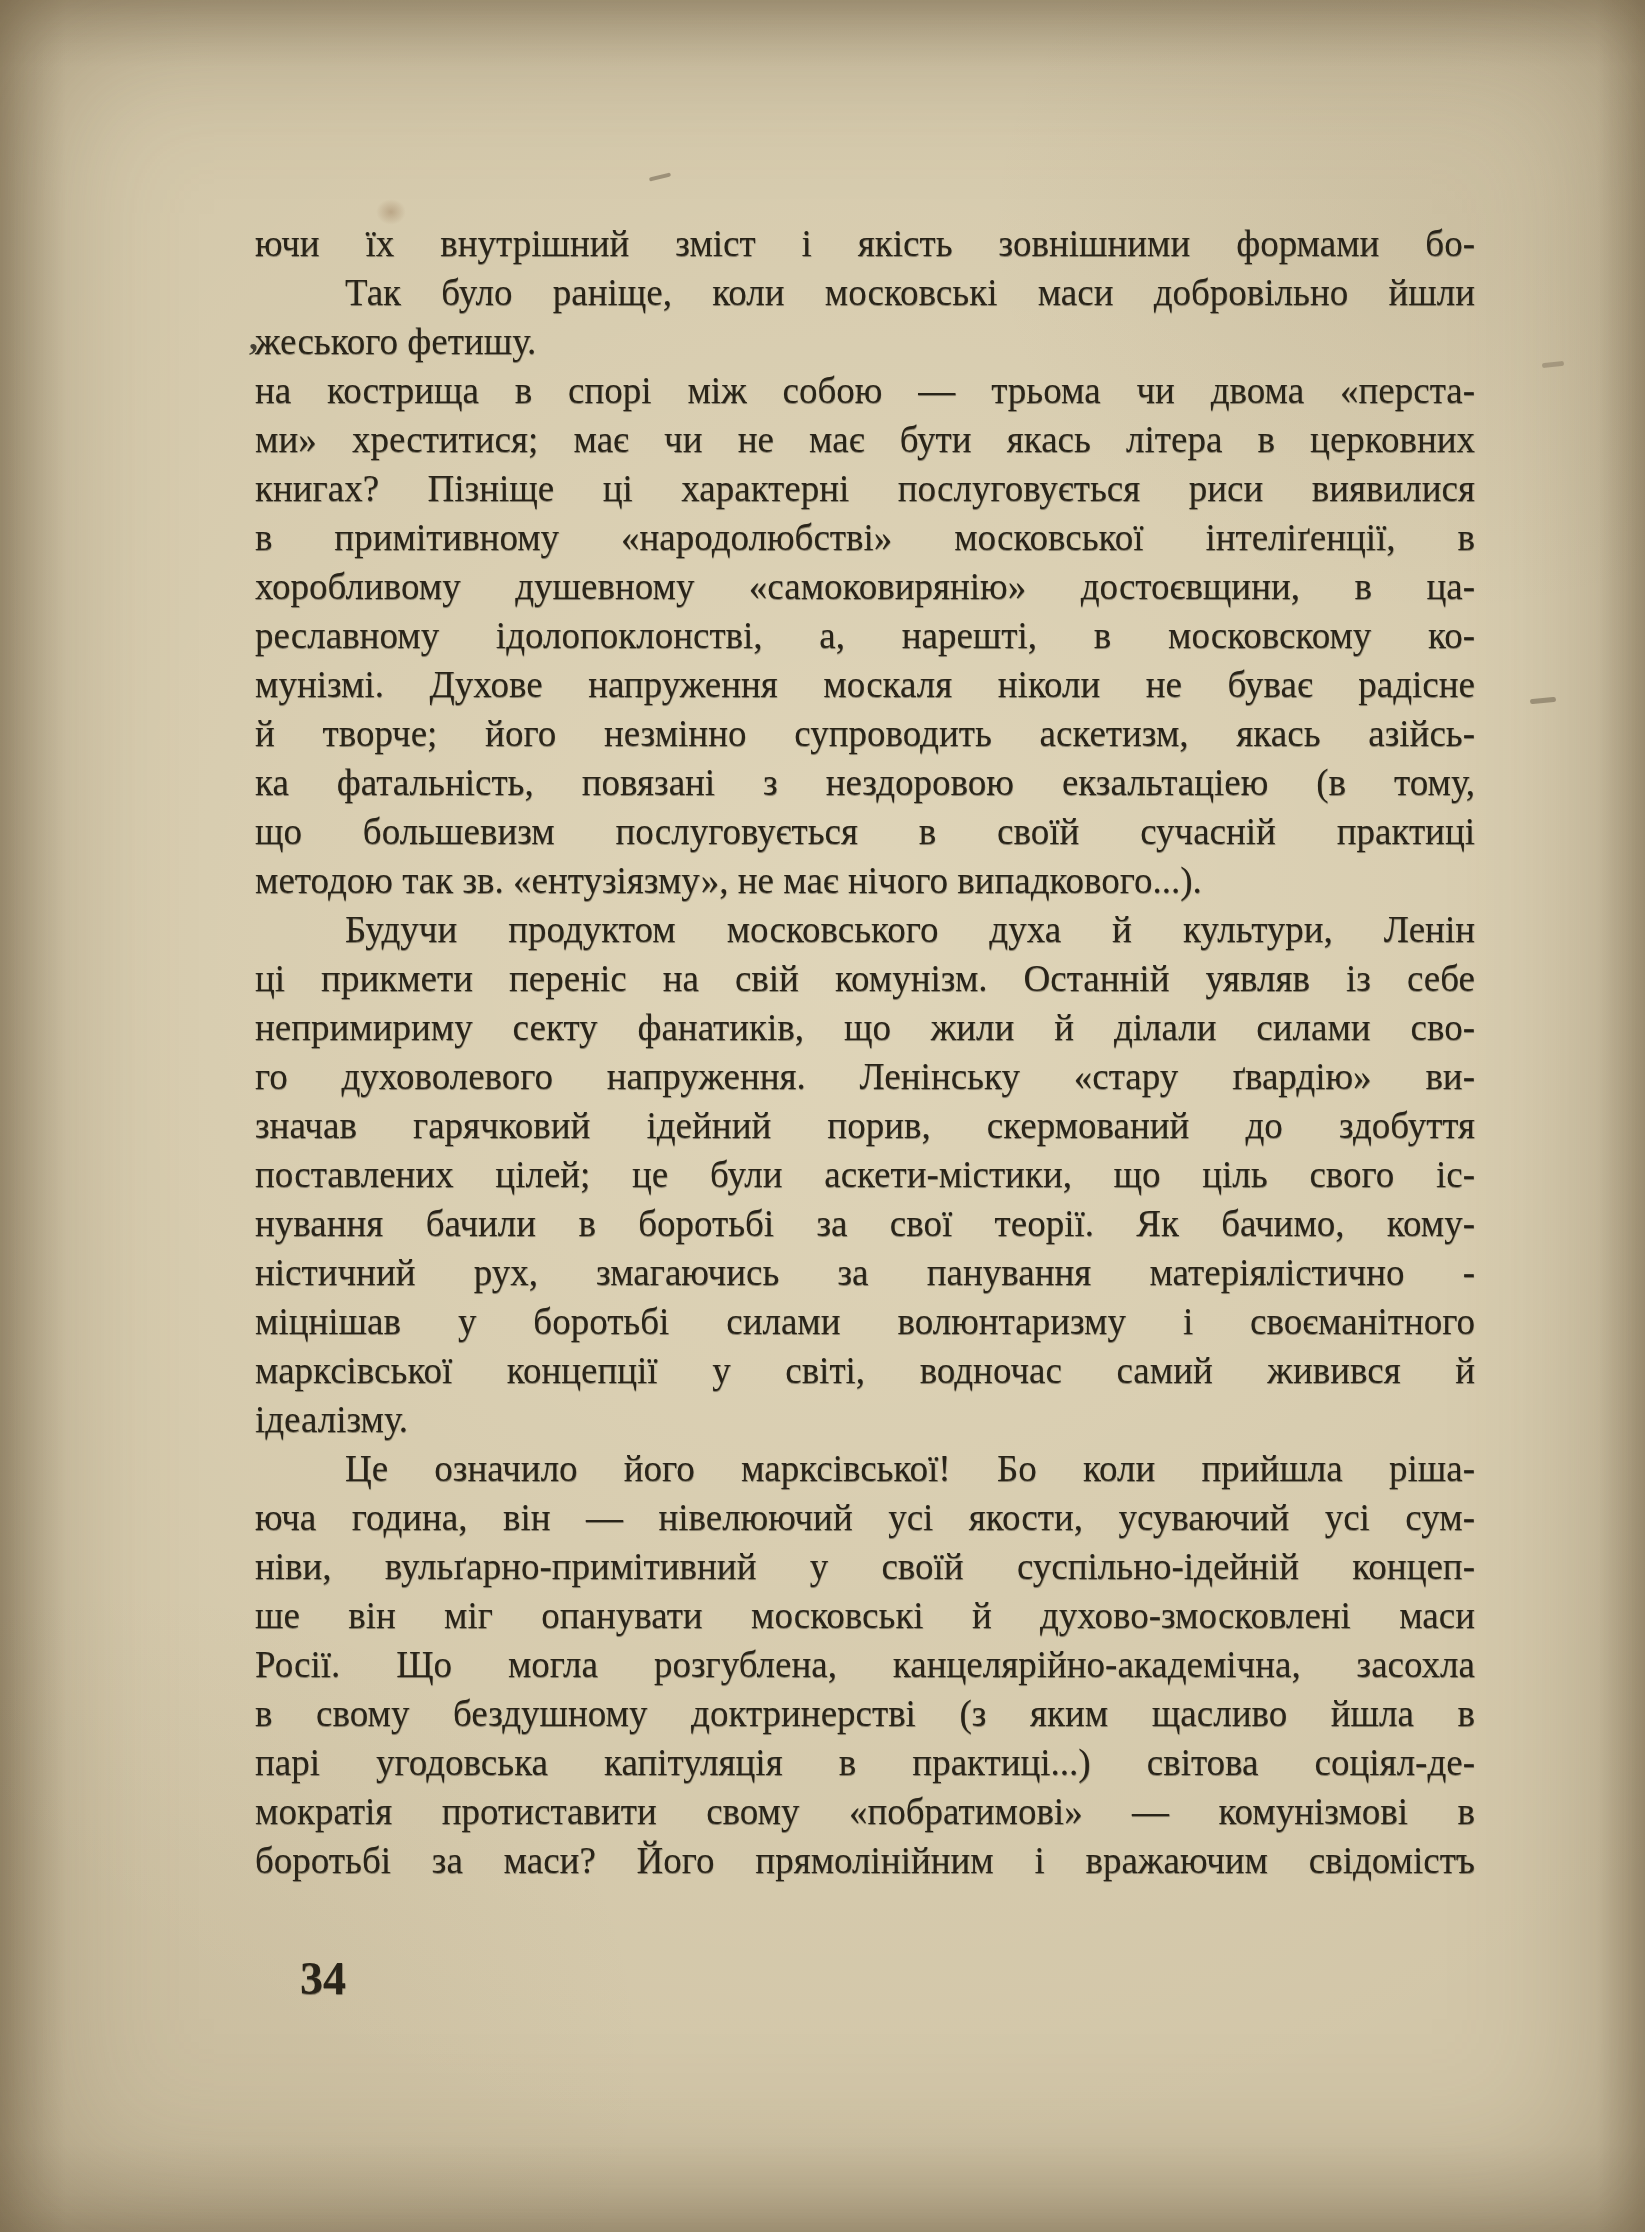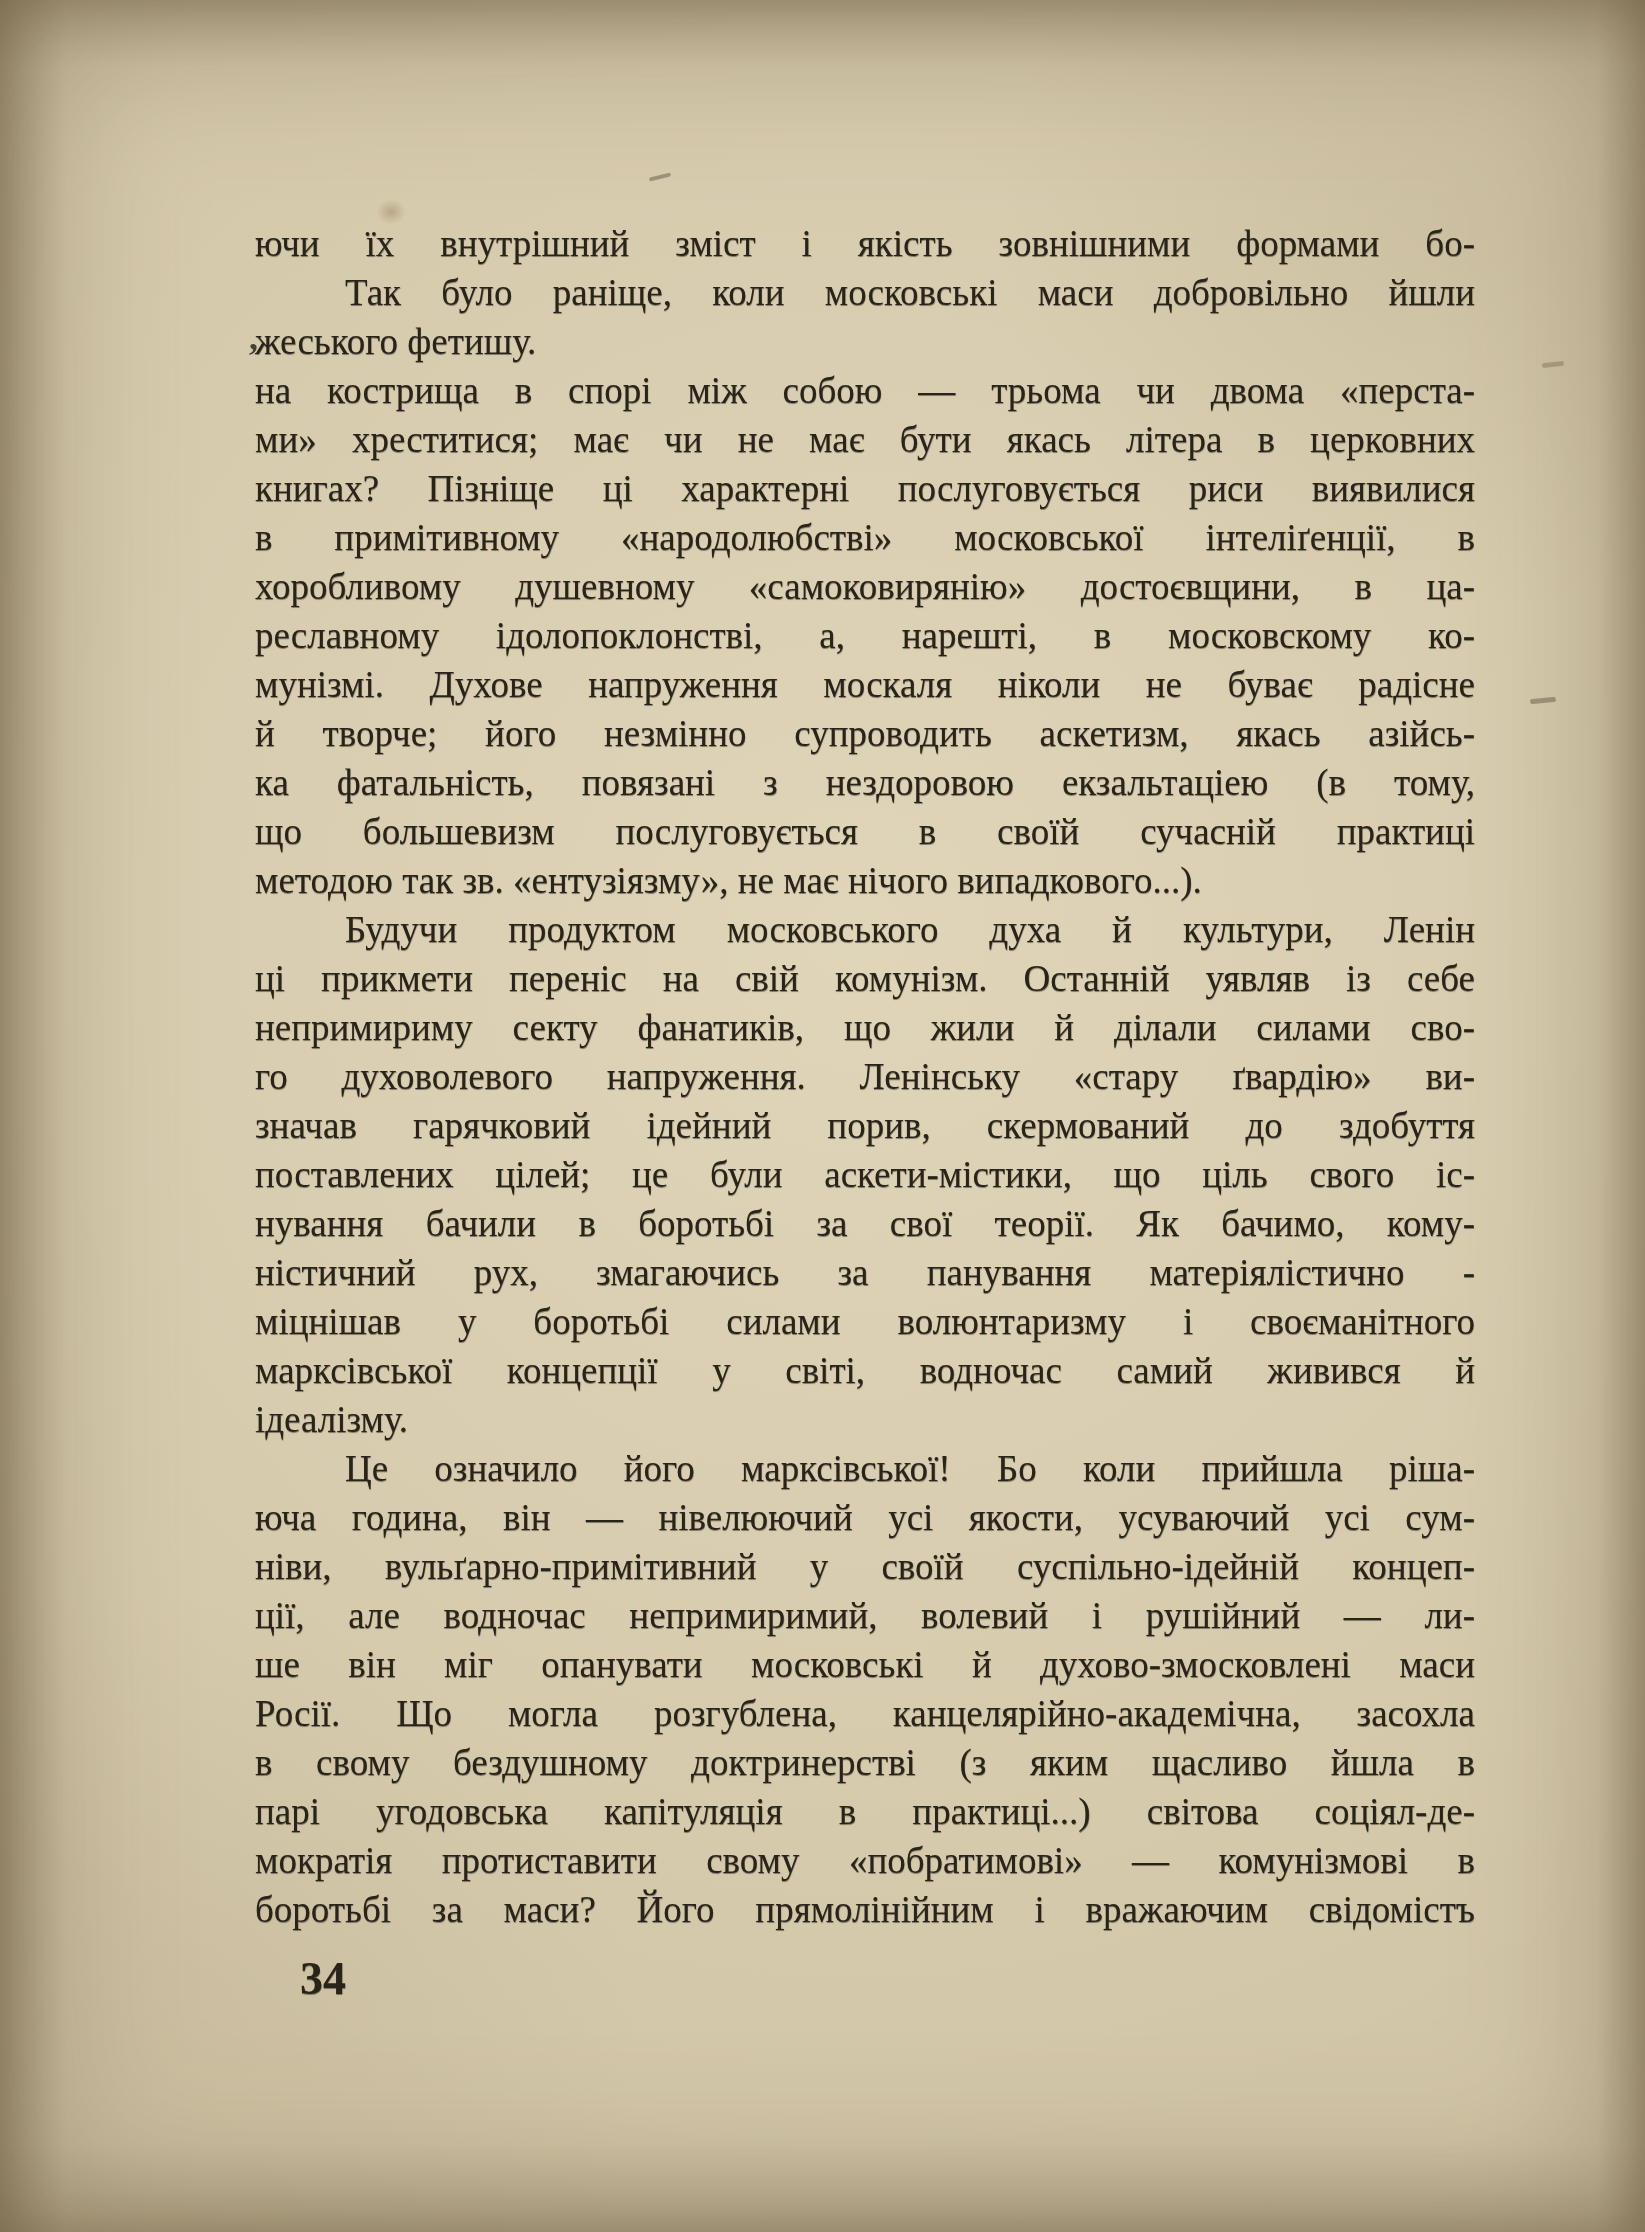--- a/index.html
+++ b/index.html
@@ -144,21 +144,20 @@
       <div class="line">значав гарячковий ідейний порив, скермований до здобуття</div>
       <div class="line">поставлених цілей; це були аскети-містики, що ціль свого іс-</div>
       <div class="line">нування бачили в боротьбі за свої теорії. Як бачимо, кому-</div>
       <div class="line">ністичний рух, змагаючись за панування матеріялістично -</div>
       <div class="line">міцнішав у боротьбі силами волюнтаризму і своєманітного</div>
       <div class="line">марксівської концепції у світі, водночас самий живився й</div>
       <div class="line para-end">ідеалізму.</div>
       <div class="line indent">Це означило його марксівської! Бо коли прийшла ріша-</div>
       <div class="line">юча година, він — нівелюючий усі якости, усуваючий усі сум-</div>
       <div class="line">ніви, вульґарно-примітивний у своїй суспільно-ідейній концеп-</div>
-      <div class="line">ції, але водночас непримиримий, волевий і рушійний — ли-</div>
       <div class="line">ше він міг опанувати московські й духово-змосковлені маси</div>
       <div class="line">Росії. Що могла розгублена, канцелярійно-академічна, засохла</div>
       <div class="line">в свому бездушному доктринерстві (з яким щасливо йшла в</div>
       <div class="line">парі угодовська капітуляція в практиці...) світова соціял-де-</div>
       <div class="line">мократія протиставити свому «побратимові» — комунізмові в</div>
       <div class="line">боротьбі за маси? Його прямолінійним і вражаючим свідомістъ</div>
     </div>
 
   <div class="margin-mark">,</div>
 

